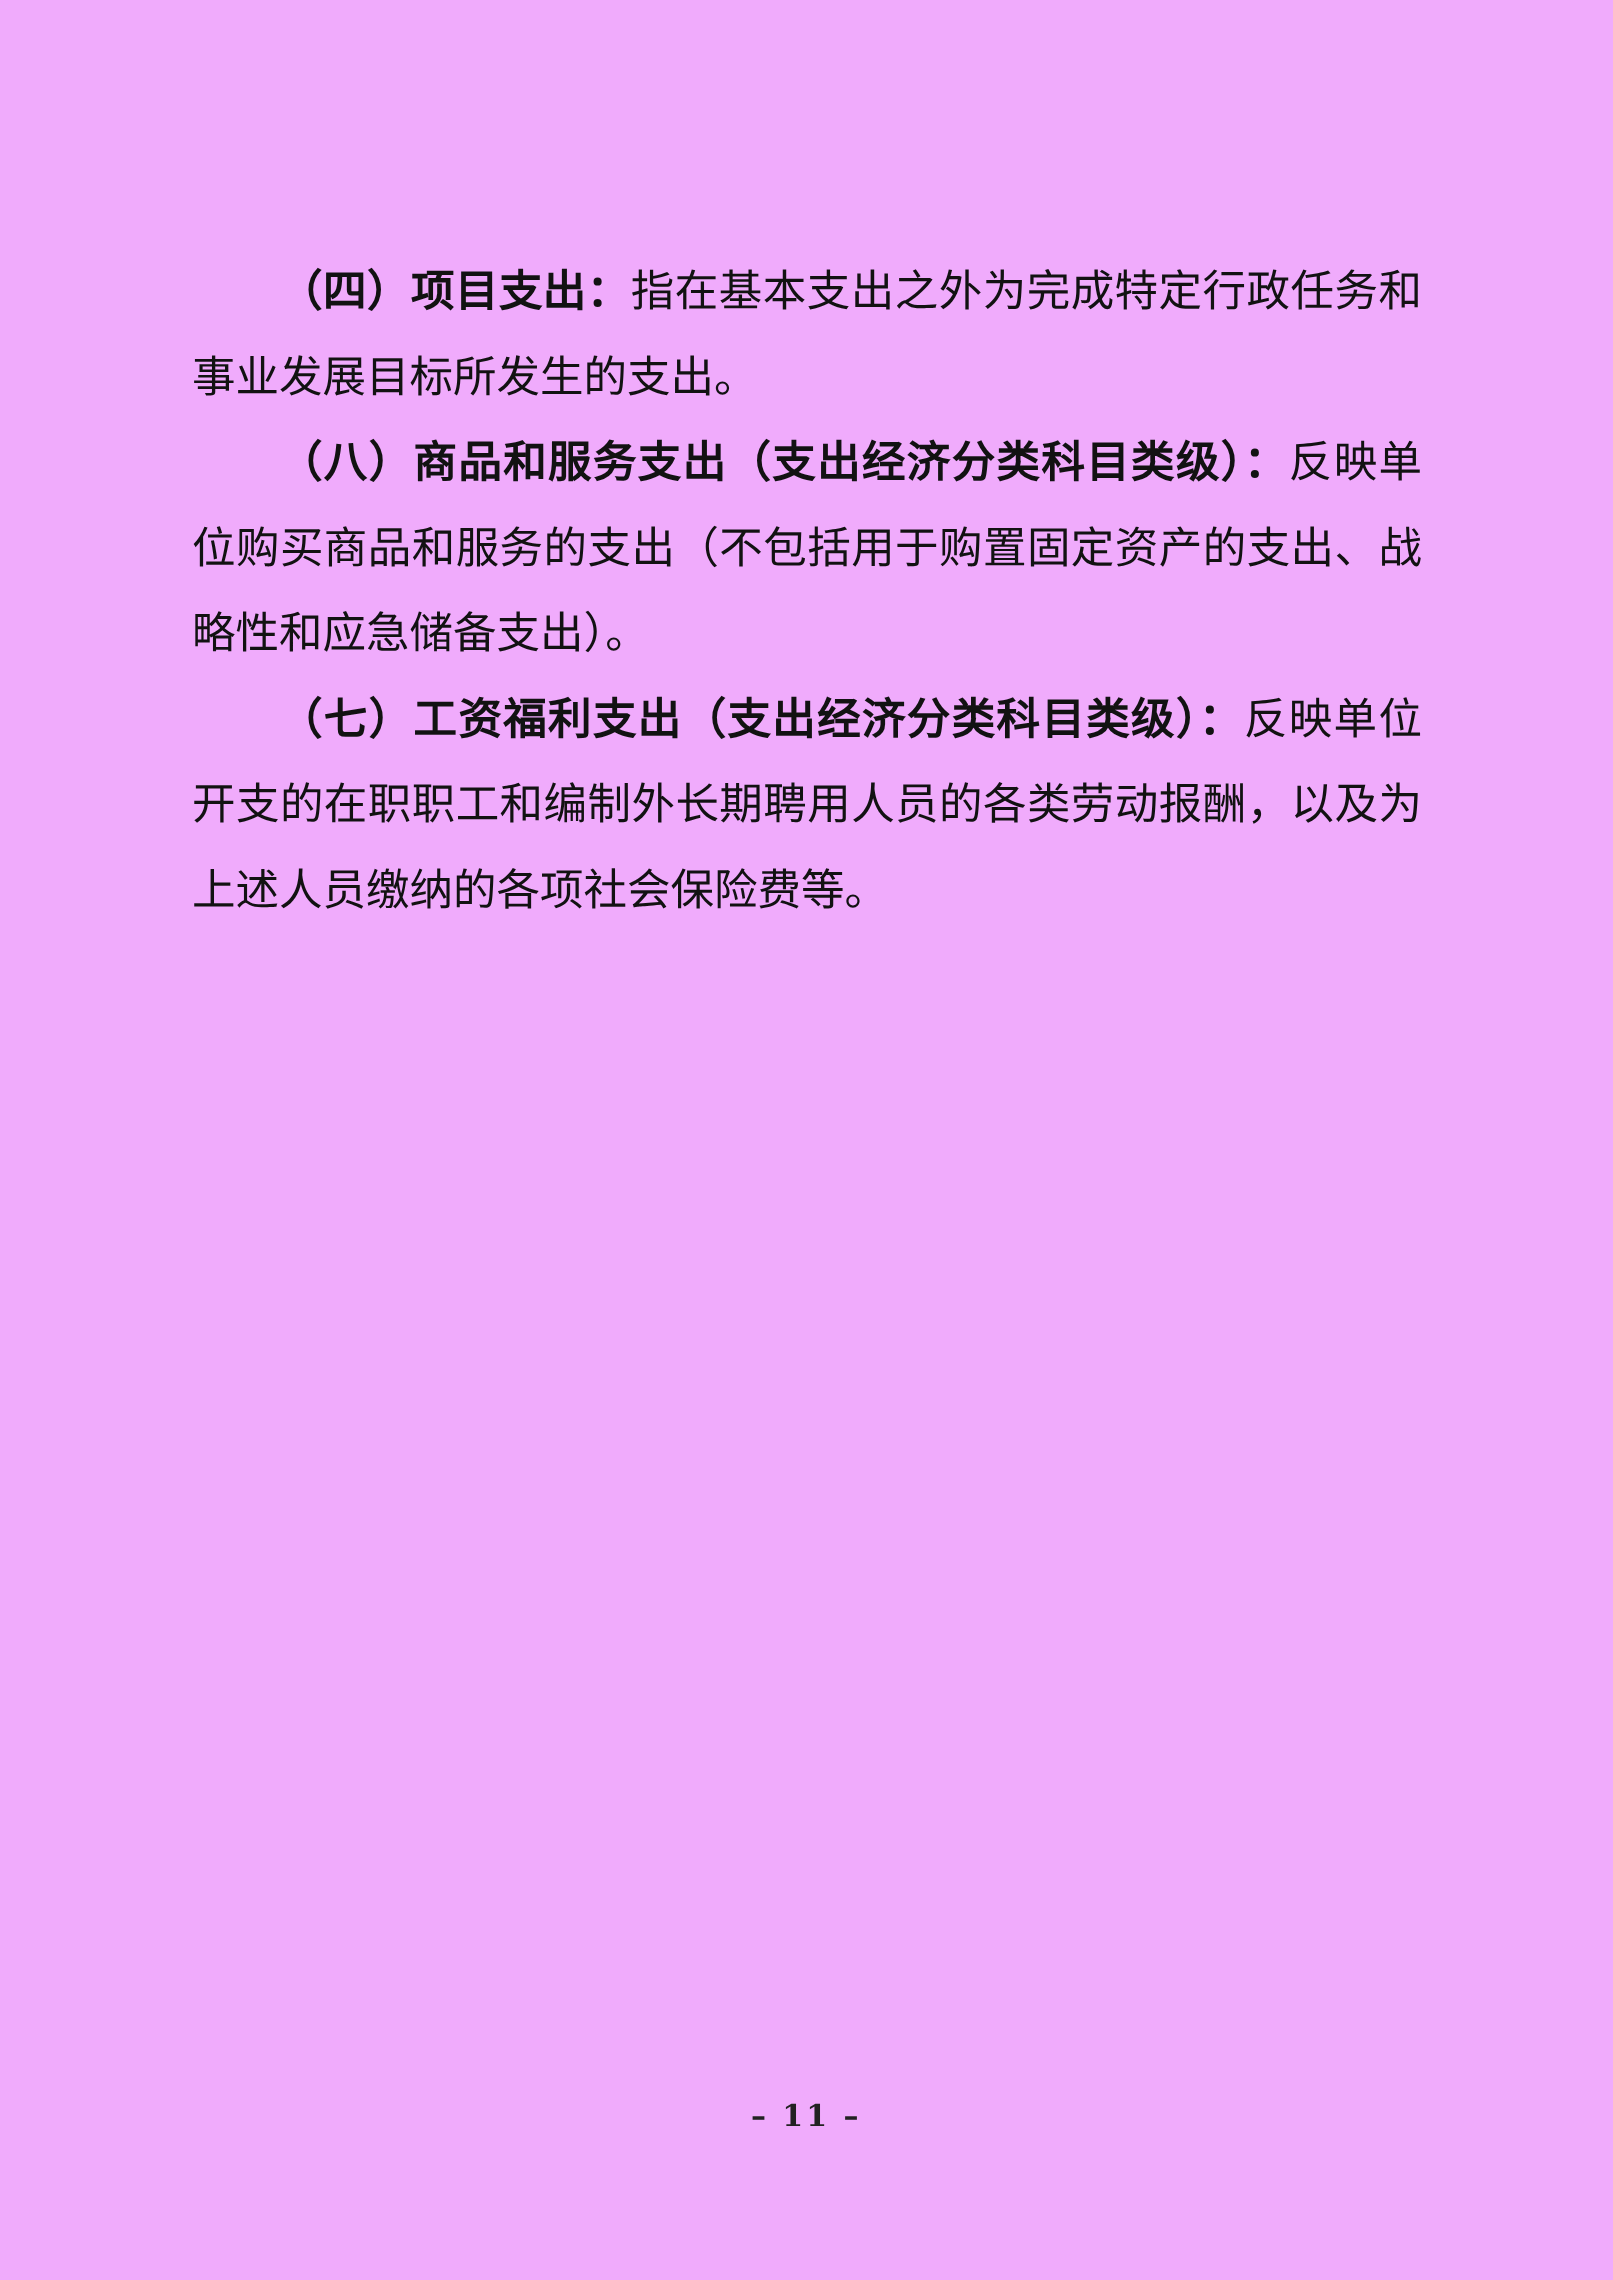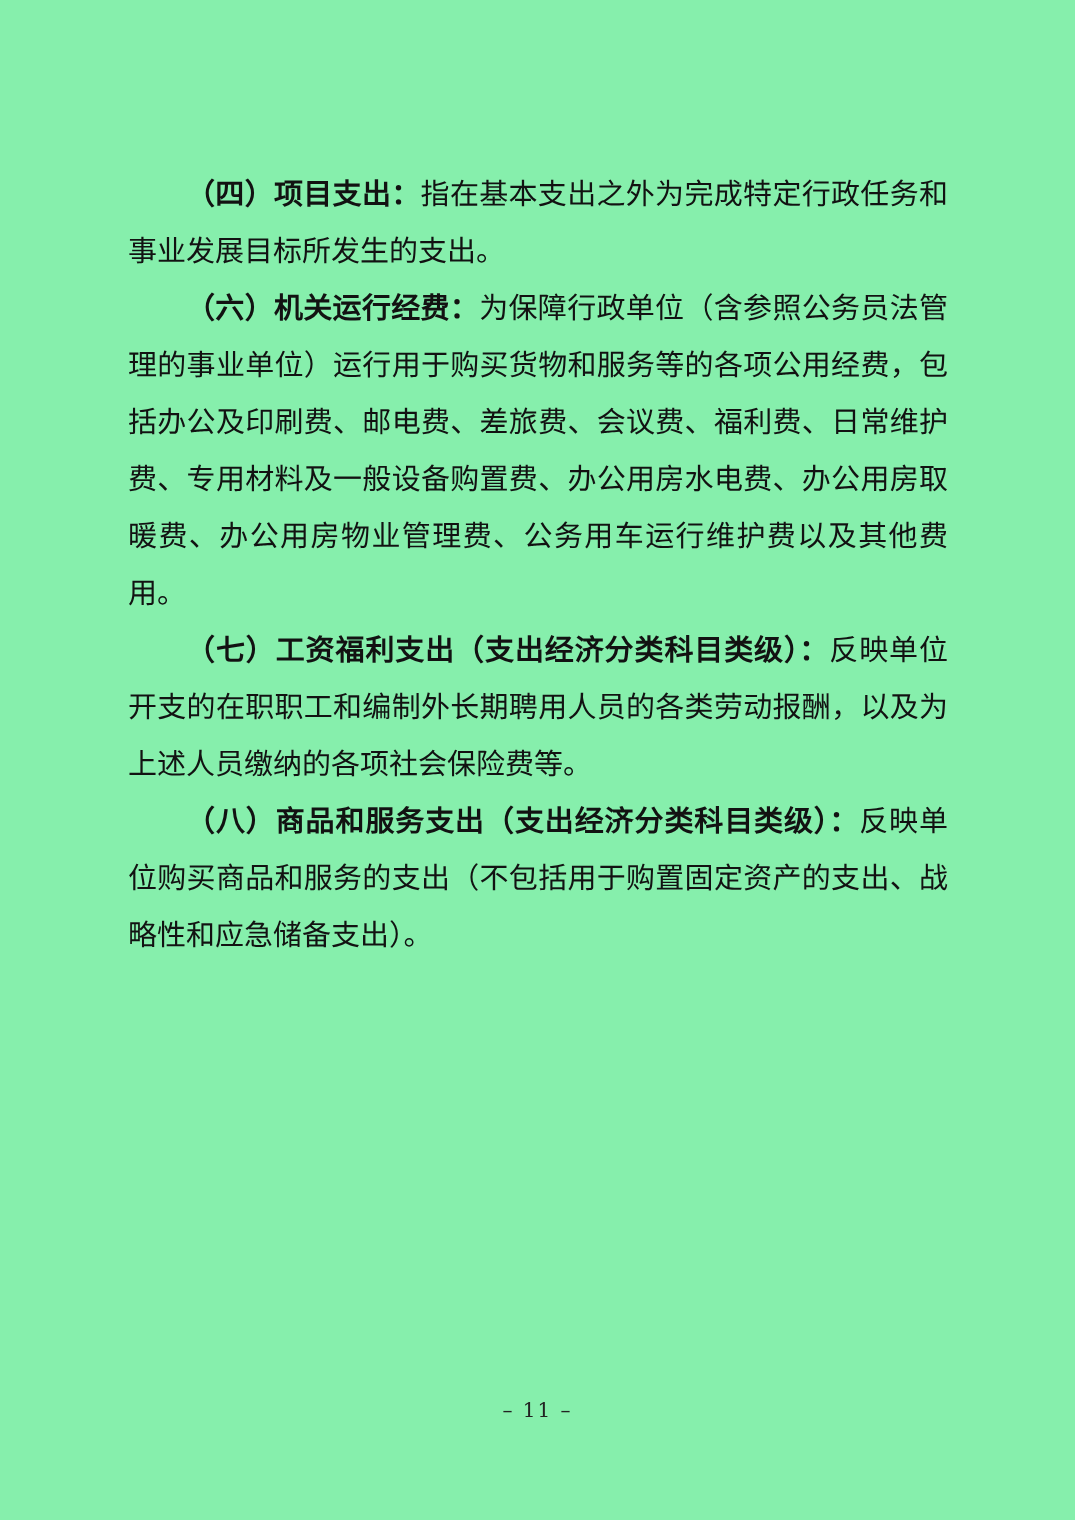--- a/index.html
+++ b/index.html
@@ -4,21 +4,21 @@
 <style>
   html, body {
     margin: 0;
     padding: 0;
     background: #ffffff;
   }
   .page {
     position: relative;
     width: 1075px;
     height: 1520px;
-    background: #86efac;
+    background: #f0abfc;
     overflow: hidden;
   }
   .content {
     position: absolute;
     left: 128px;
     top: 166px;
     width: 820px;
     color: #121212;
     font-family: "DejaVu Serif", "Liberation Serif", serif;
     font-size: 29px;
@@ -37,27 +37,27 @@
   .page-footer {
     position: absolute;
     left: 0;
     width: 1075px;
     top: 1398px;
     text-align: center;
     color: #222222;
     font-family: "DejaVu Serif", "Liberation Serif", serif;
     font-size: 20px;
     letter-spacing: 2px;
+    font-weight: bold;
   }
 </style>
 </head>
 <body>
 
 <div class="page">
   <div class="content">
     <p><span class="lead">（四）项目支出：</span><span>指在基本支出之外为完成特定行政任务和事业发展目标所发生的支出。</span></p>
-    <p><span class="lead">（六）机关运行经费：</span><span>为保障行政单位（含参照公务员法管理的事业单位）运行用于购买货物和服务等的各项公用经费，包括办公及印刷费、邮电费、差旅费、会议费、福利费、日常维护费、专用材料及一般设备购置费、办公用房水电费、办公用房取暖费、办公用房物业管理费、公务用车运行维护费以及其他费用。</span></p>
+    <p><span class="lead">（八）商品和服务支出（支出经济分类科目类级）：</span><span>反映单位购买商品和服务的支出（不包括用于购置固定资产的支出、战略性和应急储备支出）。</span></p>
     <p><span class="lead">（七）工资福利支出（支出经济分类科目类级）：</span><span>反映单位开支的在职职工和编制外长期聘用人员的各类劳动报酬，以及为上述人员缴纳的各项社会保险费等。</span></p>
-    <p><span class="lead">（八）商品和服务支出（支出经济分类科目类级）：</span><span>反映单位购买商品和服务的支出（不包括用于购置固定资产的支出、战略性和应急储备支出）。</span></p>
   </div>
 
   <div class="page-footer">– 11 –</div>
 </div>
 
 </body></html>

